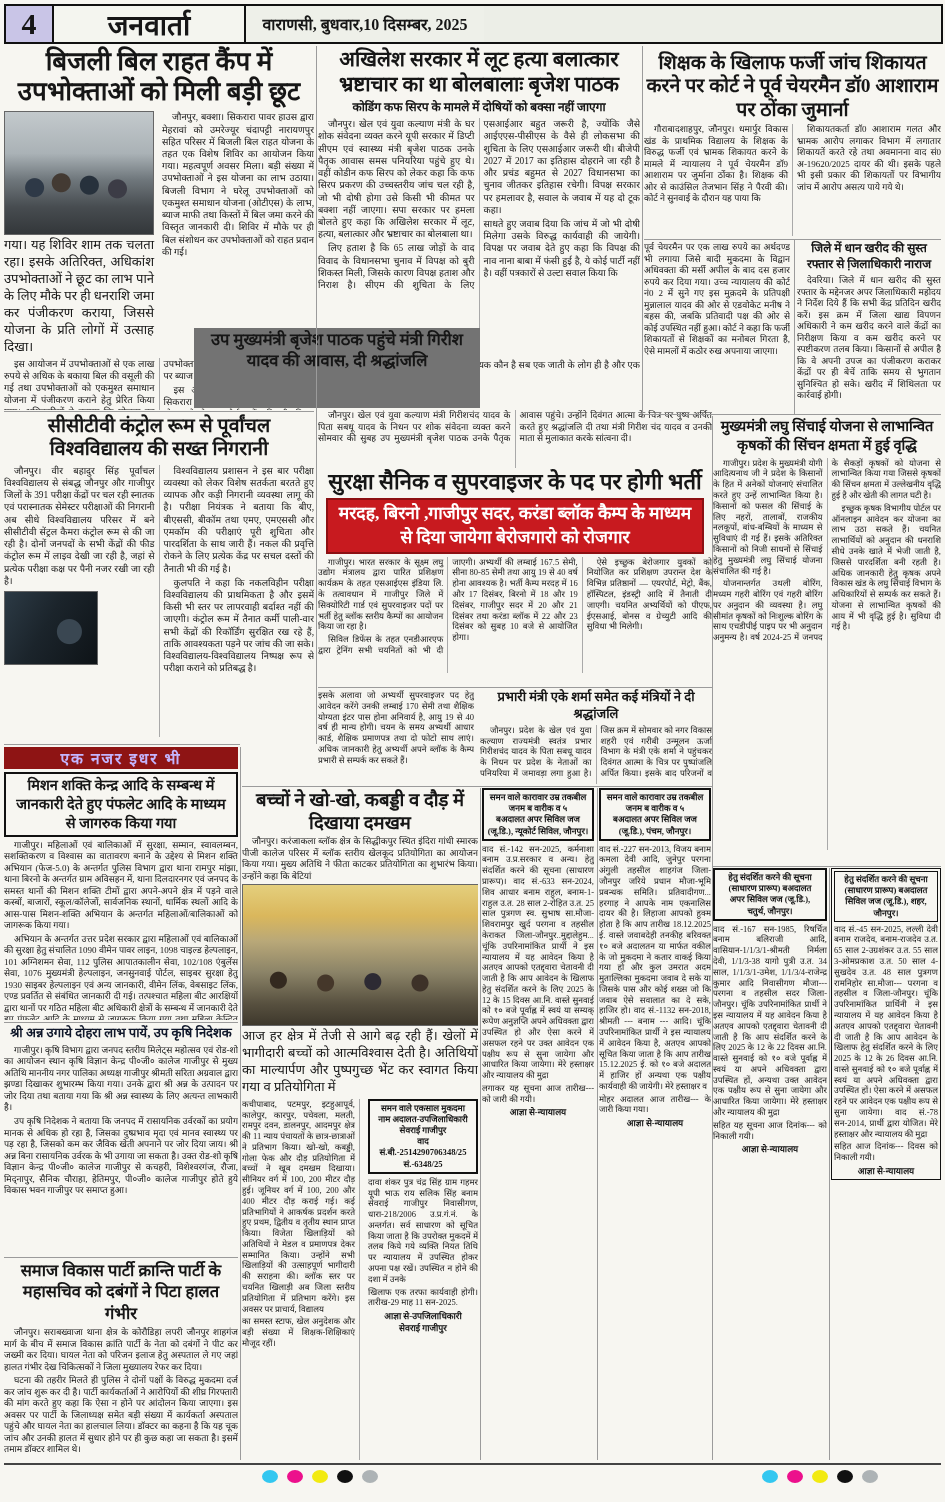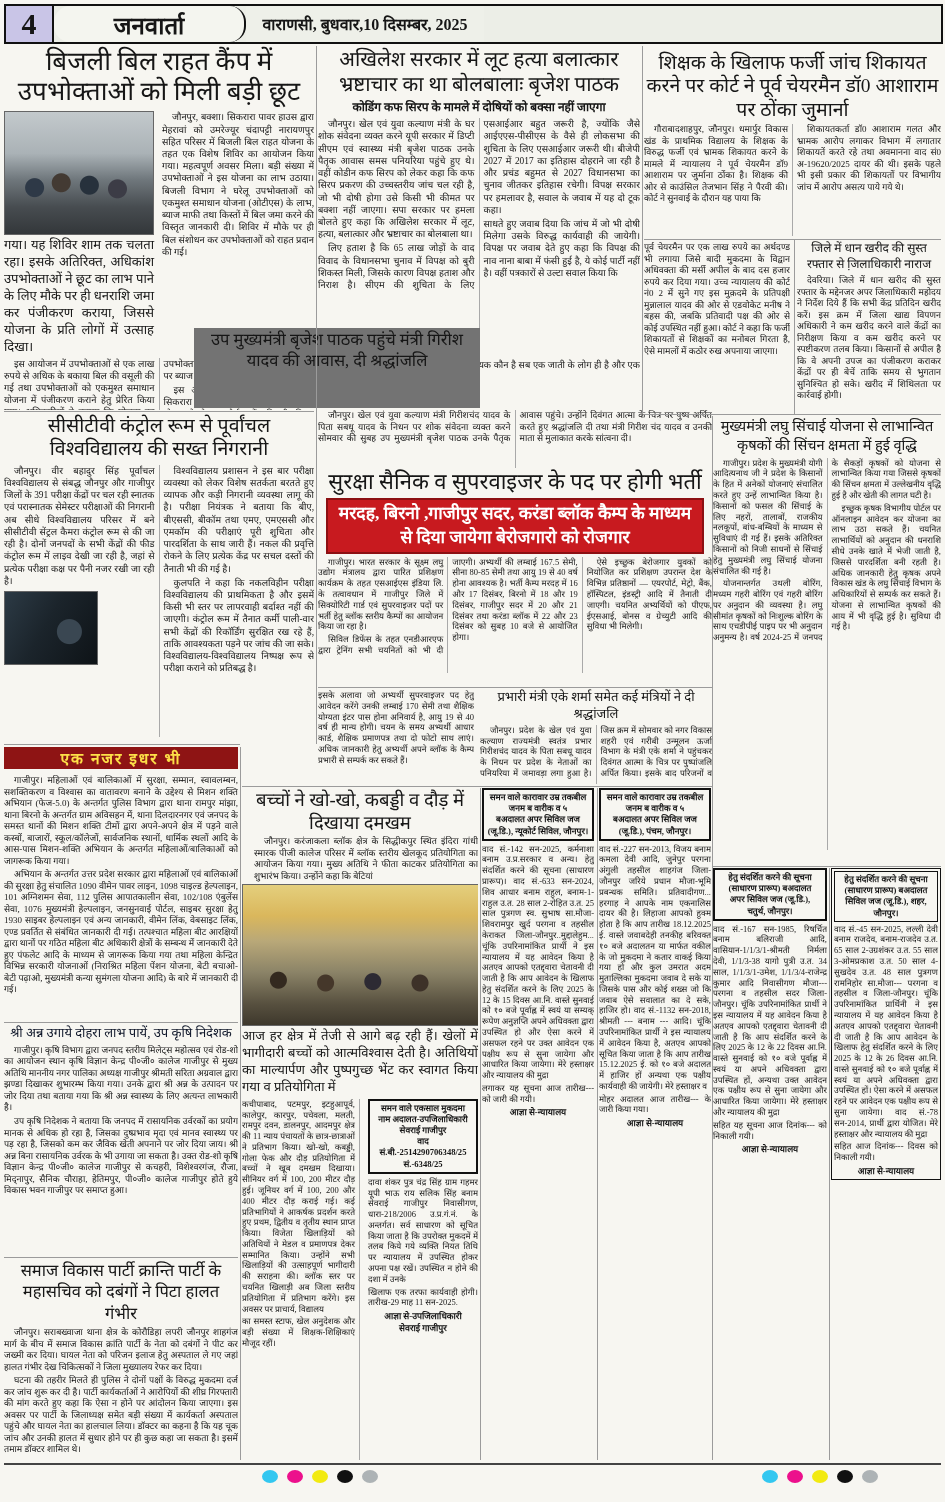--- a/index.html
+++ b/index.html
@@ -1,25 +1,25 @@
 <!DOCTYPE html>
 <html><head>
 <meta charset="utf-8">
 <style>
   html,body{margin:0;padding:0;background:#e9e7e0;}
   .page{position:relative;width:945px;height:1502px;background:#f7f6f1;font-family:"Liberation Serif","DejaVu Serif",serif;color:#161616;overflow:hidden;}
   
   .mast{position:absolute;left:4px;top:4px;width:935px;height:36px;border:2px solid #111;display:flex;align-items:stretch;background:#eceee7;}
   .mast .pg{width:46px;background:#c9c5e7;border-right:2px solid #111;font-size:30px;font-weight:700;display:flex;align-items:center;justify-content:center;}
-  .mast .nm{width:190px;background:#f4f5ef;border-right:2px solid #111;font-size:24px;font-weight:700;display:flex;align-items:center;justify-content:center;border-radius:16px;}
+  .mast .nm{width:190px;background:#f4f5ef;border-right:2px solid #111;font-size:28px;font-weight:700;display:flex;align-items:center;justify-content:center;}
   .mast .ed{flex:1;background:#dde4dd;border-right:2px solid #111;font-size:20px;font-weight:700;color:#b5121a;display:flex;align-items:center;justify-content:center;}
   .mast .dt{width:238px;background:#eef0e9;font-size:16px;font-weight:700;display:flex;align-items:center;justify-content:center;}
   
   .art{position:absolute;overflow:hidden;}
-  .hl{font-weight:400;text-align:center;margin:0;padding:1px 2px;}
+  .hl{font-weight:700;text-align:center;margin:0;padding:1px 2px;}
   .h26{font-size:26px;line-height:1.16;}
   .h21{font-size:20.5px;line-height:1.2;}
   .h20{font-size:19.5px;line-height:1.2;}
   .h19{font-size:18.5px;line-height:1.22;}
   .h17{font-size:16.5px;line-height:1.3;}
   .h15{font-size:14.5px;line-height:1.3;}
   .h13{font-size:13px;line-height:1.3;}
   .h12{font-size:12px;line-height:1.3;}
   .red{color:#0f172a;}
   .sub{font-size:12px;font-weight:700;text-align:center;margin:1px 0 3px 0;}
@@ -42,21 +42,21 @@
       radial-gradient(circle at 70% 55%, #3a4752 12px, transparent 13px),
       linear-gradient(120deg,#2c3a45 0%,#1b242b 45%,#0e1317 100%),#111;
       background-blend-mode:normal;}
   .ph3{width:100%;height:140px;background:
       radial-gradient(circle at 15% 68%, #33291f 8px, transparent 9px),
       radial-gradient(circle at 35% 70%, #45372a 8px, transparent 9px),
       radial-gradient(circle at 55% 69%, #2d2a33 8px, transparent 9px),
       radial-gradient(circle at 75% 70%, #3d3128 8px, transparent 9px),
       linear-gradient(180deg,#e4cf7d 0%,#dab75c 22%,#b9a878 40%,#8c8468 62%,#57503f 85%,#3e382c 100%);}
   .cap{font-size:13px;line-height:1.3;text-align:justify;margin:2px 0 0 0;}
-  .banner-dark{position:absolute;background:#8e1414;color:#fde047;font-weight:700;font-size:15.5px;display:flex;align-items:center;justify-content:center;letter-spacing:2px;}
+  .banner-dark{position:absolute;background:#8e1414;color:#c4b5fd;font-weight:700;font-size:15.5px;display:flex;align-items:center;justify-content:center;letter-spacing:2px;}
   .boxhead{border:2px solid #111;font-weight:700;text-align:center;white-space:pre-line;padding:2px 3px;margin:0 0 3px 0;}
   .redband{background:#c81a1f;border:2px solid #8c0f12;color:#fff;font-weight:700;text-align:center;font-size:17.5px;line-height:1.35;padding:2px 6px;margin:2px 8px;}
   .sign{font-weight:700;text-align:center;white-space:pre-line;margin-top:2px;}
   .vr{position:absolute;width:1px;background:#9b9b9b;}
   .hr{position:absolute;height:1px;background:#9b9b9b;}
   .hrd{position:absolute;height:2px;background:#444;}
   .dots{position:absolute;display:flex;gap:9px;}
   .dot{width:16px;height:13px;border-radius:50%;}
   .notebox{border:1px solid #111;padding:2px;}
 </style>
@@ -157,39 +157,40 @@
     <div class="cols2" style="margin-top:2px;height:392px;overflow:hidden;">
       <p class="b85 ind">गाजीपुर। प्रदेश के मुख्यमंत्री योगी आदित्यनाथ जी ने प्रदेश के किसानों के हित में अनेकों योजनाएं संचालित करते हुए उन्हें लाभान्वित किया है। किसानों को फसल की सिंचाई के लिए नहरों, तालाबों, राजकीय नलकूपों, बांध-बम्बियों के माध्यम से सुविधाएं दी गई हैं। इसके अतिरिक्त किसानों को निजी साधनों से सिंचाई हेतु मुख्यमंत्री लघु सिंचाई योजना संचालित की गई है।</p>
       <p class="b85 ind">योजनान्तर्गत उथली बोरिंग, मध्यम गहरी बोरिंग एवं गहरी बोरिंग पर अनुदान की व्यवस्था है। लघु सीमांत कृषकों को निःशुल्क बोरिंग के साथ एचडीपीई पाइप पर भी अनुदान अनुमन्य है। वर्ष 2024-25 में जनपद के सैकड़ों कृषकों को योजना से लाभान्वित किया गया जिससे कृषकों की सिंचन क्षमता में उल्लेखनीय वृद्धि हुई है और खेती की लागत घटी है।</p>
       <p class="b85 ind">इच्छुक कृषक विभागीय पोर्टल पर ऑनलाइन आवेदन कर योजना का लाभ उठा सकते हैं। चयनित लाभार्थियों को अनुदान की धनराशि सीधे उनके खाते में भेजी जाती है, जिससे पारदर्शिता बनी रहती है। अधिक जानकारी हेतु कृषक अपने विकास खंड के लघु सिंचाई विभाग के अधिकारियों से सम्पर्क कर सकते हैं। योजना से लाभान्वित कृषकों की आय में भी वृद्धि हुई है। सुविधा दी गई है।</p>
     </div>
   </section>
 
   <div class="banner-dark" style="left:4px;top:747px;width:234px;height:22px;">एक नजर इधर भी</div>
 
   <section class="art" style="left:4px;top:772px;width:234px;height:248px;">
+    <h2 class="hl h15" style="border:2px solid #111;padding:2px 4px;">मिशन शक्ति केन्द्र आदि के सम्बन्ध में जानकारी देते हुए पंफलेट आदि के माध्यम से जागरुक किया गया</h2>
     <p class="b9 ind" style="margin-top:3px;">गाजीपुर। महिलाओं एवं बालिकाओं में सुरक्षा, सम्मान, स्वावलम्बन, सशक्तिकरण व विश्वास का वातावरण बनाने के उद्देश्य से मिशन शक्ति अभियान (फेज-5.0) के अन्तर्गत पुलिस विभाग द्वारा थाना रामपुर मांझा, थाना बिरनो के अन्तर्गत ग्राम अविसहन में, थाना दिलदारनगर एवं जनपद के समस्त थानों की मिशन शक्ति टीमों द्वारा अपने-अपने क्षेत्र में पड़ने वाले कस्बों, बाजारों, स्कूल/कॉलेजों, सार्वजनिक स्थानों, धार्मिक स्थलों आदि के आस-पास मिशन-शक्ति अभियान के अन्तर्गत महिलाओं/बालिकाओं को जागरूक किया गया।</p>
     <p class="b9 ind">अभियान के अन्तर्गत उत्तर प्रदेश सरकार द्वारा महिलाओं एवं बालिकाओं की सुरक्षा हेतु संचालित 1090 वीमेन पावर लाइन, 1098 चाइल्ड हेल्पलाइन, 101 अग्निशमन सेवा, 112 पुलिस आपातकालीन सेवा, 102/108 एंबुलेंस सेवा, 1076 मुख्यमंत्री हेल्पलाइन, जनसुनवाई पोर्टल, साइबर सुरक्षा हेतु 1930 साइबर हेल्पलाइन एवं अन्य जानकारी, वीमेन लिंक, वेबसाइट लिंक, एण्ड प्रवर्तित से संबंधित जानकारी दी गई। तत्पश्चात महिला बीट आरक्षियों द्वारा थानों पर गठित महिला बीट अधिकारी क्षेत्रों के सम्बन्ध में जानकारी देते हुए पंफलेट आदि के माध्यम से जागरूक किया गया तथा महिला केन्द्रित विभिन्न सरकारी योजनाओं (निराश्रित महिला पेंशन योजना, बेटी बचाओ-बेटी पढ़ाओ, मुख्यमंत्री कन्या सुमंगला योजना आदि) के बारे में जानकारी दी गई।</p>
   </section>
 
   <section class="art" style="left:4px;top:1024px;width:234px;height:230px;">
     <h2 class="hl h13 red">श्री अन्न उगाये दोहरा लाभ पायें, उप कृषि निदेशक</h2>
     <p class="b9 ind" style="margin-top:2px;">गाजीपुर। कृषि विभाग द्वारा जनपद स्तरीय मिलेट्स महोत्सव एवं रोड-शो का आयोजन स्थान कृषि विज्ञान केन्द्र पी०जी० कालेज गाजीपुर से मुख्य अतिथि माननीय नगर पालिका अध्यक्ष गाजीपुर श्रीमती सरिता अग्रवाल द्वारा झण्डा दिखाकर शुभारम्भ किया गया। उनके द्वारा श्री अन्न के उत्पादन पर जोर दिया तथा बताया गया कि श्री अन्न स्वास्थ्य के लिए अत्यन्त लाभकारी है।</p>
     <p class="b9 ind">उप कृषि निदेशक ने बताया कि जनपद में रासायनिक उर्वरकों का प्रयोग मानक से अधिक हो रहा है, जिसका दुष्प्रभाव मृदा एवं मानव स्वास्थ्य पर पड़ रहा है, जिसको कम कर जैविक खेती अपनाने पर जोर दिया जाय। श्री अन्न बिना रासायनिक उर्वरक के भी उगाया जा सकता है। उक्त रोड-शो कृषि विज्ञान केन्द्र पी०जी० कालेज गाजीपुर से कचहरी, विशेश्वरगंज, रौजा, मिद्नापुर, सैनिक चौराहा, हेतिमपुर, पी०जी० कालेज गाजीपुर होते हुये विकास भवन गाजीपुर पर समाप्त हुआ।</p>
   </section>
 
   <section class="art" style="left:4px;top:1259px;width:234px;height:200px;">
     <h2 class="hl h17">समाज विकास पार्टी क्रान्ति पार्टी के महासचिव को दबंगों ने पिटा हालत गंभीर</h2>
     <p class="b9 ind" style="margin-top:2px;">जौनपुर। सराबख्वाजा थाना क्षेत्र के कोरौडिहा लपरी जौनपुर शाहगंज मार्ग के बीच में समाज विकास क्रांति पार्टी के नेता को दबंगों ने पीट कर जख्मी कर दिया। घायल नेता को परिजन इलाज हेतु अस्पताल ले गए जहां हालत गंभीर देख चिकित्सकों ने जिला मुख्यालय रेफर कर दिया।</p>
     <p class="b9 ind">घटना की तहरीर मिलते ही पुलिस ने दोनों पक्षों के विरुद्ध मुकदमा दर्ज कर जांच शुरू कर दी है। पार्टी कार्यकर्ताओं ने आरोपियों की शीघ्र गिरफ्तारी की मांग करते हुए कहा कि ऐसा न होने पर आंदोलन किया जाएगा। इस अवसर पर पार्टी के जिलाध्यक्ष समेत बड़ी संख्या में कार्यकर्ता अस्पताल पहुंचे और घायल नेता का हालचाल लिया। डॉक्टर का कहना है कि यह चूक जांच और उनकी हालत में सुधार होने पर ही कुछ कहा जा सकता है। इसमें तमाम डॉक्टर शामिल थे।</p>
   </section>
 
   <section class="art" style="left:242px;top:788px;width:236px;height:672px;">
     <h1 class="hl h19">बच्चों ने खो-खो, कबड्डी व दौड़ में दिखाया दमखम</h1>
-    <p class="b9 ind" style="margin-top:1px;padding-left:12px;">जौनपुर। करंजाकला ब्लॉक क्षेत्र के सिद्धीकपुर स्थित इंदिरा गांधी स्मारक पीजी कालेज परिसर में ब्लॉक स्तरीय खेलकूद प्रतियोगिता का आयोजन किया गया। मुख्य अतिथि ने फीता काटकर प्रतियोगिता का शुभारंभ किया। उन्होंने कहा कि बेटियां</p>
+    <p class="b9 ind" style="margin-top:1px;">जौनपुर। करंजाकला ब्लॉक क्षेत्र के सिद्धीकपुर स्थित इंदिरा गांधी स्मारक पीजी कालेज परिसर में ब्लॉक स्तरीय खेलकूद प्रतियोगिता का आयोजन किया गया। मुख्य अतिथि ने फीता काटकर प्रतियोगिता का शुभारंभ किया। उन्होंने कहा कि बेटियां</p>
     <div class="photo ph3"></div>
     <p class="cap">आज हर क्षेत्र में तेजी से आगे बढ़ रही हैं। खेलों में भागीदारी बच्चों को आत्मविश्वास देती है। अतिथियों का माल्यार्पण और पुष्पगुच्छ भेंट कर स्वागत किया गया व प्रतियोगिता में</p>
     <div class="row" style="margin-top:3px;height:392px;overflow:hidden;">
       <div style="width:113px;flex:none;border-right:1px solid #a9a9a9;padding-right:4px;">
         <p class="b85">कचीपाबाद, पटमपुर, इटहुआपूर्व, कालेपुर, कारपुर, पचेवला, मलती, रामपुर दवन, डालनपुर, आदमपुर क्षेत्र की 11 न्याय पंचायतों के छात्र-छात्राओं ने प्रतिभाग किया। खो-खो, कबड्डी, गोला फेक और दौड़ प्रतियोगिता में बच्चों ने खूब दमखम दिखाया। सीनियर वर्ग में 100, 200 मीटर दौड़ हुई। जूनियर वर्ग में 100, 200 और 400 मीटर दौड़ कराई गई। कई प्रतिभागियों ने आकर्षक प्रदर्शन करते हुए प्रथम, द्वितीय व तृतीय स्थान प्राप्त किया। विजेता खिलाड़ियों को अतिथियों ने मेडल व प्रमाणपत्र देकर सम्मानित किया। उन्होंने सभी खिलाड़ियों की उत्साहपूर्ण भागीदारी की सराहना की। ब्लॉक स्तर पर चयनित खिलाड़ी अब जिला स्तरीय प्रतियोगिता में प्रतिभाग करेंगे। इस अवसर पर प्राचार्य, विद्यालय</p>
         <p class="b85">का समस्त स्टाफ, खेल अनुदेशक और बड़ी संख्या में शिक्षक-शिक्षिकाएं मौजूद रहीं।</p>
       </div>
       <div style="flex:1;">
         <div class="boxhead" style="font-size:8.6px;line-height:1.3;">समन वाले एकसाल मुकदमा
 नाम अदालत-उपजिलाधिकारी

